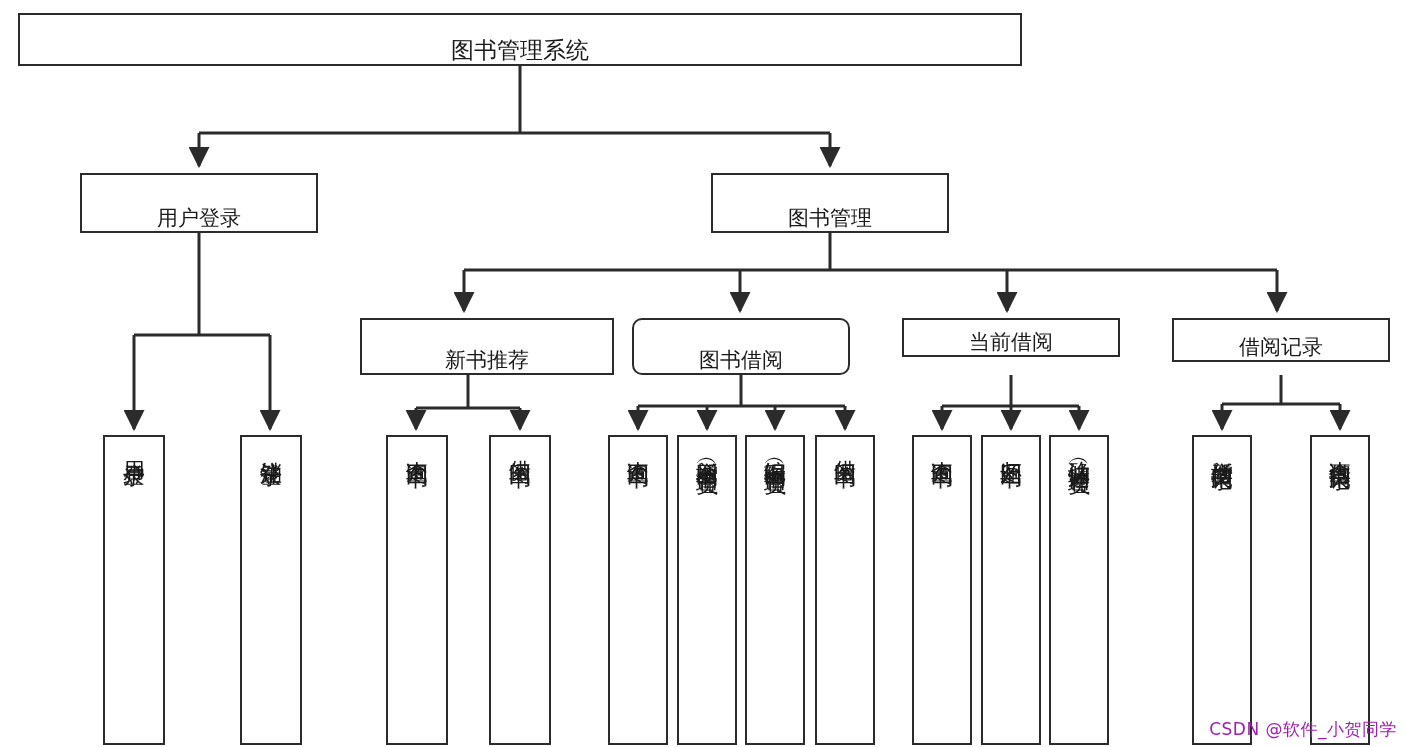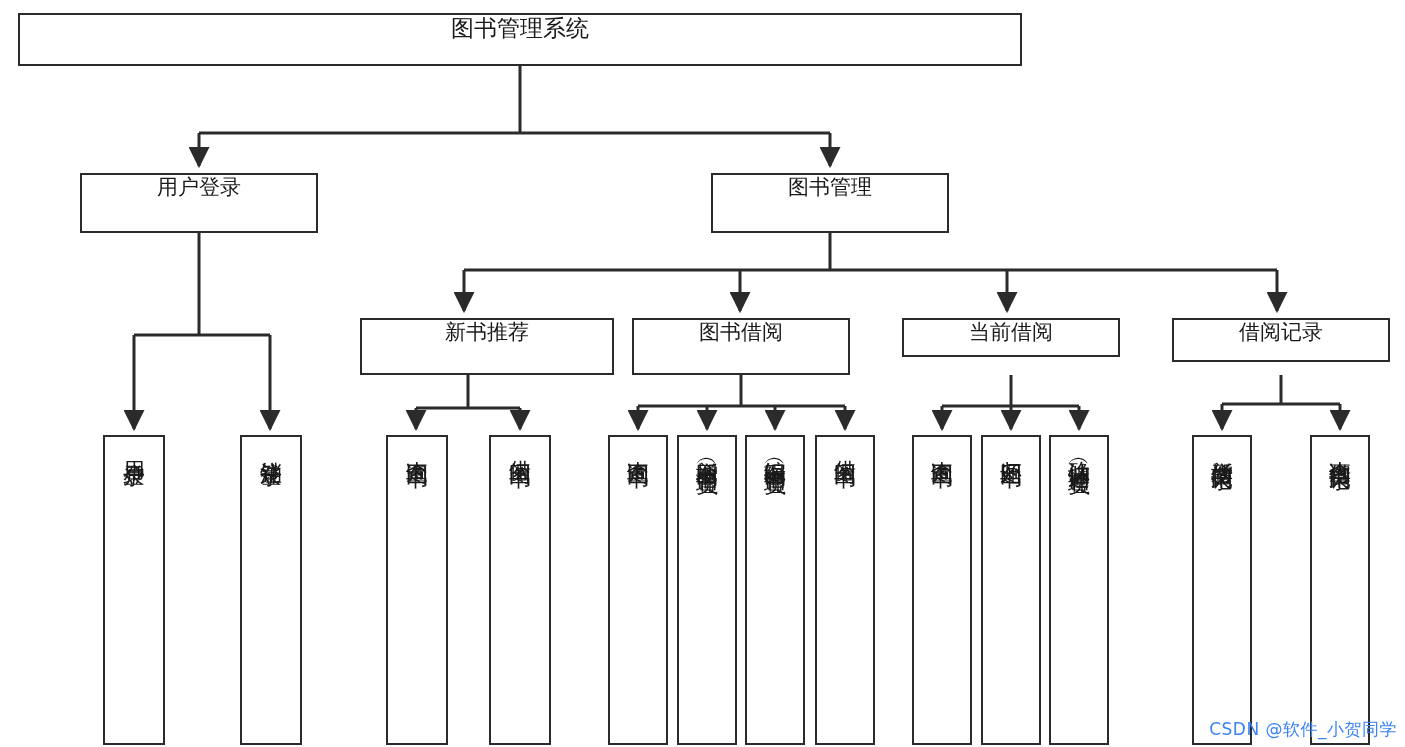--- a/index.html
+++ b/index.html
@@ -25,21 +25,21 @@
     width: 1405px;
     height: 747px;
     pointer-events: none;
   }
   .node {
     position: absolute;
     box-sizing: border-box;
     border: 2px solid #2b2b2b;
     background: #ffffff;
     display: flex;
-    align-items: flex-start;
+    align-items: flex-end;
     justify-content: center;
     color: #1a1a1a;
     line-height: 1.18;
   }
   .node.level-0 {
     font-size: 23px;
   }
   .node.level-1 {
     font-size: 21px;
   }
@@ -60,21 +60,21 @@
     display: block;
   }
   .htext {
     white-space: nowrap;
   }
   #watermark {
     position: absolute;
     right: 8px;
     bottom: 6px;
     font-size: 17px;
-    color: #3b82f6;
+    color: #a21caf;
     letter-spacing: 0.5px;
     white-space: nowrap;
     user-select: none;
   }
 </style>
 </head>
 <body>
 
 <div id="diagram-root">
 
@@ -135,21 +135,21 @@
   <div class="node level-1" style="left:80px; top:173px; width:238px; height:60px;">
     <span class="htext">用户登录</span>
   </div>
   <div class="node level-1" style="left:711px; top:173px; width:238px; height:60px;">
     <span class="htext">图书管理</span>
   </div>
 
   <div class="node level-2" style="left:360px; top:318px; width:254px; height:57px;font-family:Liberation Serif, serif;">
     <span class="htext">新书推荐</span>
   </div>
-  <div class="node level-2" style="left:632px; top:318px; width:218px; height:57px;">
+  <div class="node level-2" style="left:632px; top:318px; width:218px; height:57px;border-radius:10px;">
     <span class="htext">图书借阅</span>
   </div>
   <div class="node level-2" style="left:902px; top:318px; width:218px; height:39px;">
     <span class="htext">当前借阅</span>
   </div>
   <div class="node level-2" style="left:1172px; top:318px; width:218px; height:44px;">
     <span class="htext">借阅记录</span>
   </div>
 
   <div class="node leaf" style="left:103px; top:435px; width:62px; height:310px;">

